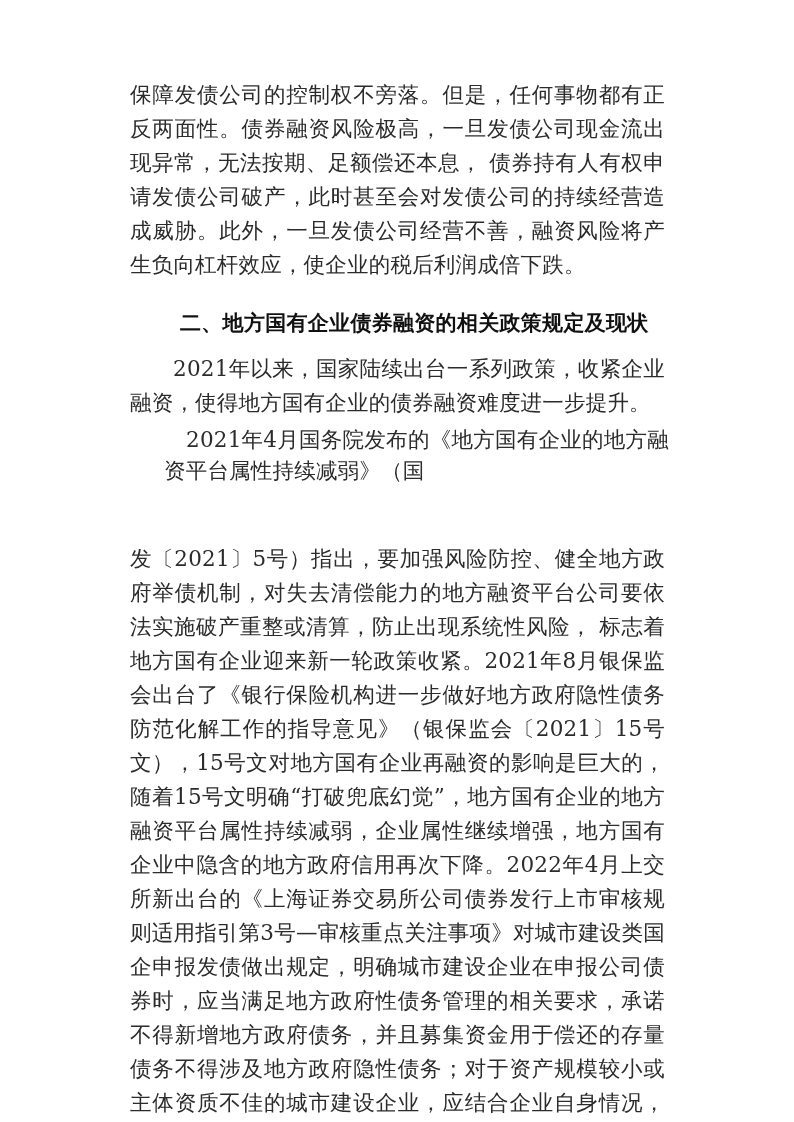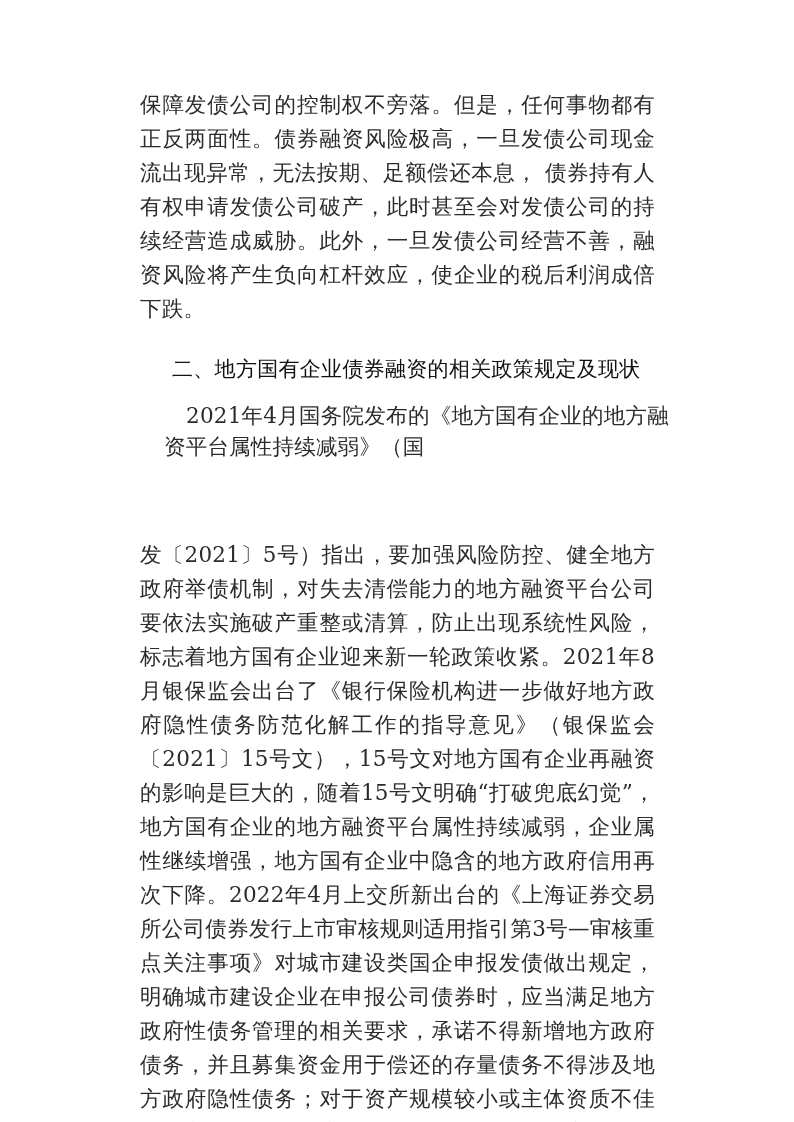--- a/index.html
+++ b/index.html
@@ -26,61 +26,62 @@
     width: 543px;
   }
   
   .para {
     font-family: "DejaVu Serif", "Liberation Serif", serif;
     font-size: 21.5px;
     line-height: 34px;
     color: #2b2b2b;
     text-align: justify;
     text-justify: inter-ideograph;
-    margin: 14px;
+    margin: 4px;
     letter-spacing: 0.2px;
     -webkit-font-smoothing: antialiased;
   }
   .para.indent {
     text-indent: 43px;
   }
   
   .para.block-quote {
     margin-left: 38px;
     width: 505px;
     line-height: 31px;
     text-indent: 22px;
   }
   .spacer-sm { height: 8px; }
   .spacer-lg { height: 48px; }
 
   
   .heading {
     font-family: "DejaVu Sans", "Liberation Sans", sans-serif;
-    font-weight: 400;
+    font-weight: 700;
     font-size: 21px;
     line-height: 34px;
     color: #111111;
-    margin: 4px;
+    margin: 12px;
     text-indent: 42px;
     letter-spacing: 0.3px;
   }
 </style>
 </head>
 <body>
 
 <div class="page">
   <div class="content">
 
     <p class="para">保障发债公司的控制权不旁落。但是，任何事物都有正反两面性。债券融资风险极高，一旦发债公司现金流出现异常，无法按期、足额偿还本息， 债券持有人有权申请发债公司破产，此时甚至会对发债公司的持续经营造成威胁。此外，一旦发债公司经营不善，融资风险将产生负向杠杆效应，使企业的税后利润成倍下跌。</p>
 
     <div class="spacer-sm"></div>
 
     <h2 class="heading">二、地方国有企业债券融资的相关政策规定及现状</h2>
 
+    <p class="para indent">2021年以来，国家陆续出台一系列政策，收紧企业融资，使得地方国有企业的债券融资难度进一步提升。</p>
 
     <p class="para block-quote">2021年4月国务院发布的《地方国有企业的地方融资平台属性持续减弱》（国</p>
 
     <div class="spacer-lg"></div>
 
     <p class="para">发〔2021〕5号）指出，要加强风险防控、健全地方政府举债机制，对失去清偿能力的地方融资平台公司要依法实施破产重整或清算，防止出现系统性风险， 标志着地方国有企业迎来新一轮政策收紧。2021年8月银保监会出台了《银行保险机构进一步做好地方政府隐性债务防范化解工作的指导意见》（银保监会〔2021〕15号文），15号文对地方国有企业再融资的影响是巨大的，随着15号文明确“打破兜底幻觉”，地方国有企业的地方融资平台属性持续减弱，企业属性继续增强，地方国有企业中隐含的地方政府信用再次下降。2022年4月上交所新出台的《上海证券交易所公司债券发行上市审核规则适用指引第3号—审核重点关注事项》对城市建设类国企申报发债做出规定，明确城市建设企业在申报公司债券时，应当满足地方政府性债务管理的相关要求，承诺不得新增地方政府债务，并且募集资金用于偿还的存量债务不得涉及地方政府隐性债务；对于资产规模较小或主体资质不佳的城市建设企业，应结合企业自身情况，制定合理的申报方案，并采取借新还旧等措施保障企业的债券偿还能力。各监管部门的合规性监管进一步收紧，对于地方国有企业的债券融资，依然具有较大的不确定性。</p>
 
   </div>
 </div>
 

